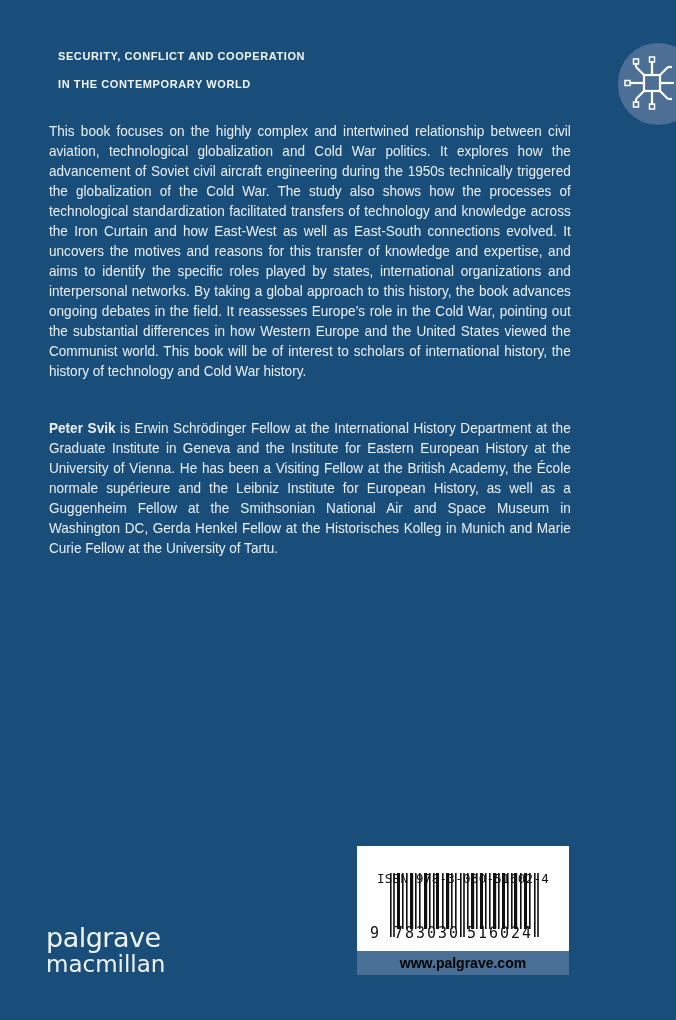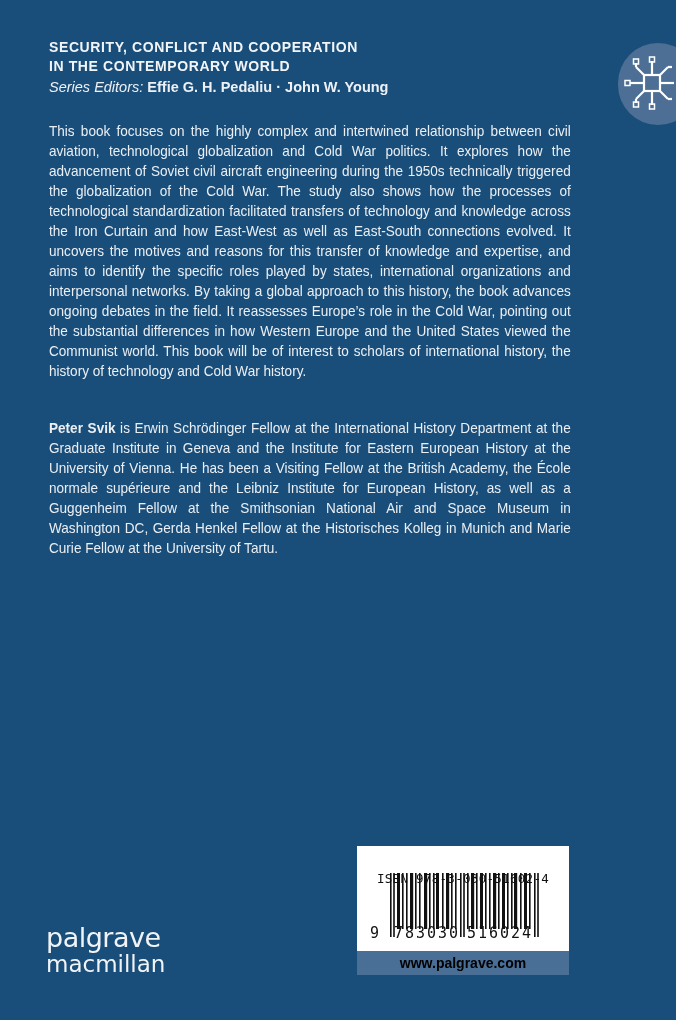--- a/index.html
+++ b/index.html
@@ -5,22 +5,22 @@
   html, body { margin:0; padding:0; }
   body {
     width:676px; height:1020px; overflow:hidden;
     background:#1a4e7a;
     font-family:"Liberation Sans", "DejaVu Sans", sans-serif;
     color:#edf1f5;
     position:relative;
   }
   .series { position:absolute; left:49px; top:38px; }
   .series-title {
-    font-weight:bold; font-size:14px; letter-spacing:0.6px; line-height:19px;
-    color:#f2f5f8; margin:0;
+    font-weight:bold; font-size:11px; letter-spacing:0.6px; line-height:19px;
+    color:#f2f5f8; margin:9px;
   }
   .series-editors { font-size:14.5px; line-height:20px; margin-top:1px; }
   .series-editors .label { font-style:italic; font-weight:normal; }
   .series-editors .names { font-weight:bold; }
   .badge {
     position:absolute; left:618px; top:43px; width:80px; height:82px;
     background:#4d6f95; border-radius:40px;
   }
   .badge svg { position:absolute; left:4px; top:10px; }
   .body-text {
@@ -57,24 +57,20 @@
     background:#4a6f96; color:#000000; text-align:center;
     font-size:14px; line-height:24px; font-weight:bold;
   }
 </style>
 </head>
 <body>
 
 <div class="series">
   <p class="series-title">SECURITY, CONFLICT AND COOPERATION</p>
   <p class="series-title">IN THE CONTEMPORARY WORLD</p>
-  <div class="series-editors">
-    <span class="label">Series Editors:</span>
-    <span class="names">Effie G. H. Pedaliu · John W. Young</span>
-  </div>
 </div>
 
 <div class="badge">
   <svg width="60" height="60" viewBox="0 0 60 60" fill="none" stroke="#ffffff" stroke-width="2.2">
     <rect x="22" y="22" width="16" height="16"></rect>
     <line x1="30" y1="22" x2="30" y2="8"></line>
       <rect x="27.5" y="4" width="5" height="5" stroke-width="1.5"></rect>
     <line x1="30" y1="38" x2="30" y2="52"></line>
       <rect x="27.5" y="51" width="5" height="5" stroke-width="1.5"></rect>
     <line x1="22" y1="30" x2="8" y2="30"></line>

